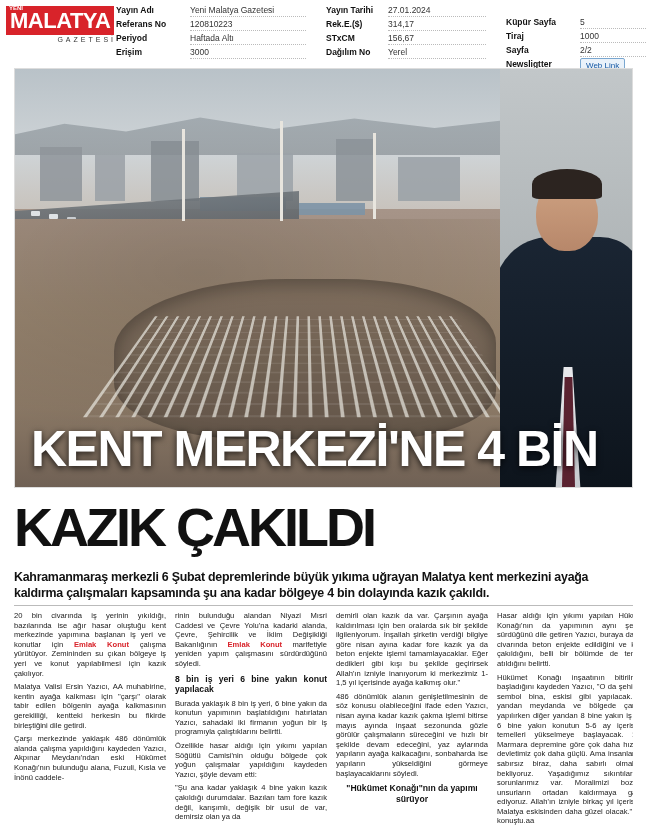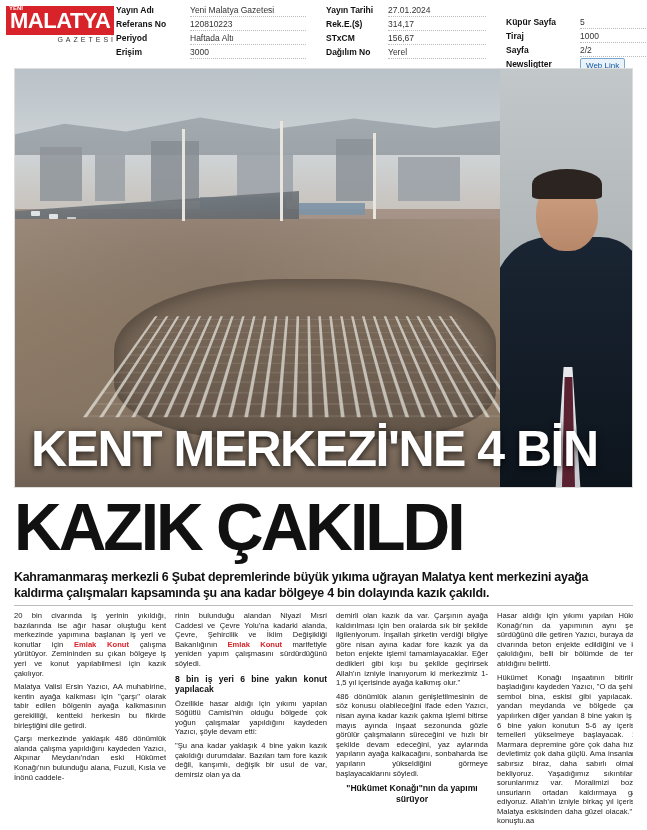--- a/index.html
+++ b/index.html
@@ -196,21 +196,21 @@
     line-height: 44px;
     font-weight: bold;
     color: #fff;
     letter-spacing: -1.5px;
     text-shadow: 0 2px 6px rgba(0,0,0,.75);
     font-family: "Liberation Sans", sans-serif;
   }
 
   .headline-2 {
     margin: 2px 14px 0 14px;
-    font-size: 66px;
+    font-size: 54px;
     line-height: 74px;
     font-weight: bold;
     letter-spacing: -3px;
     color: #111;
     font-family: "Liberation Sans", sans-serif;
   }
 
   .standfirst {
     margin: 6px 14px 4px 14px;
     font-size: 12.4px;
@@ -391,20 +391,21 @@
 
   <div class="col">
     <p><span>20 bin civarında iş yerinin yıkıldığı, bazılarında ise ağır hasar oluştuğu kent merkezinde yapımına başlanan iş yeri ve konutlar için</span> <span class="hl">Emlak Konut</span><span> çalışma yürütüyor. Zemininden su çıkan bölgeye iş yeri ve konut yapılabilmesi için kazık çakılıyor.</span></p>
     <p>Malatya Valisi Ersin Yazıcı, AA muhabirine, kentin ayağa kalkması için "çarşı" olarak tabir edilen bölgenin ayağa kalkmasının gerekliliği, kentteki herkesin bu fikirde birleştiğini dile getirdi.</p>
     <p>Çarşı merkezinde yaklaşık 486 dönümlük alanda çalışma yapıldığını kaydeden Yazıcı, Akpınar Meydanı'ndan eski Hükümet Konağı'nın bulunduğu alana, Fuzuli, Kısla ve İnönü caddele-</p>
   </div>
 
   <div class="col">
     <p><span>rinin bulunduğu alandan Niyazi Mısri Caddesi ve Çevre Yolu'na kadarki alanda, Çevre, Şehircilik ve İklim Değişikliği Bakanlığının</span> <span class="hl">Emlak Konut</span><span> marifetiyle yeniden yapım çalışmasını sürdürdüğünü söyledi.</span></p>
     <div class="subhead">8 bin iş yeri 6 bine yakın konut yapılacak</div>
+    <p>Burada yaklaşık 8 bin iş yeri, 6 bine yakın da konutun yapımının başlatıldığını hatırlatan Yazıcı, sahadaki iki firmanın yoğun bir iş programıyla çalıştıklarını belirtti.</p>
     <p>Özellikle hasar aldığı için yıkımı yapılan Söğütlü Camisi'nin olduğu bölgede çok yoğun çalışmalar yapıldığını kaydeden Yazıcı, şöyle devam etti:</p>
     <p>"Şu ana kadar yaklaşık 4 bine yakın kazık çakıldığı durumdalar. Bazıları tam fore kazık değil, karışımlı, değişik bir usul de var, demirsiz olan ya da</p>
   </div>
 
   <div class="col">
     <p>demirli olan kazık da var. Çarşının ayağa kaldırılması için ben oralarda sık bir şekilde ilgileniyorum. İnşallah şirketin verdiği bilgiye göre nisan ayına kadar fore kazık ya da beton enjekte işlemi tamamlayacaklar. Eğer dedikleri gibi kışı bu şekilde geçirirsek Allah'ın izniyle inanıyorum ki merkezimiz 1-1,5 yıl içerisinde ayağa kalkmış olur."</p>
     <p>486 dönümlük alanın genişletilmesinin de söz konusu olabileceğini ifade eden Yazıcı, nisan ayına kadar kazık çakma işlemi bitirse mayıs ayında inşaat sezonunda gözle görülür çalışmaların süreceğini ve hızlı bir şekilde devam edeceğini, yaz aylarında yapıların ayağa kalkacağını, sonbaharda ise yapıların yükseldiğini görmeye başlayacaklarını söyledi.</p>
     <div class="subhead center">"Hükümet Konağı"nın da yapımı sürüyor</div>
   </div>
 

